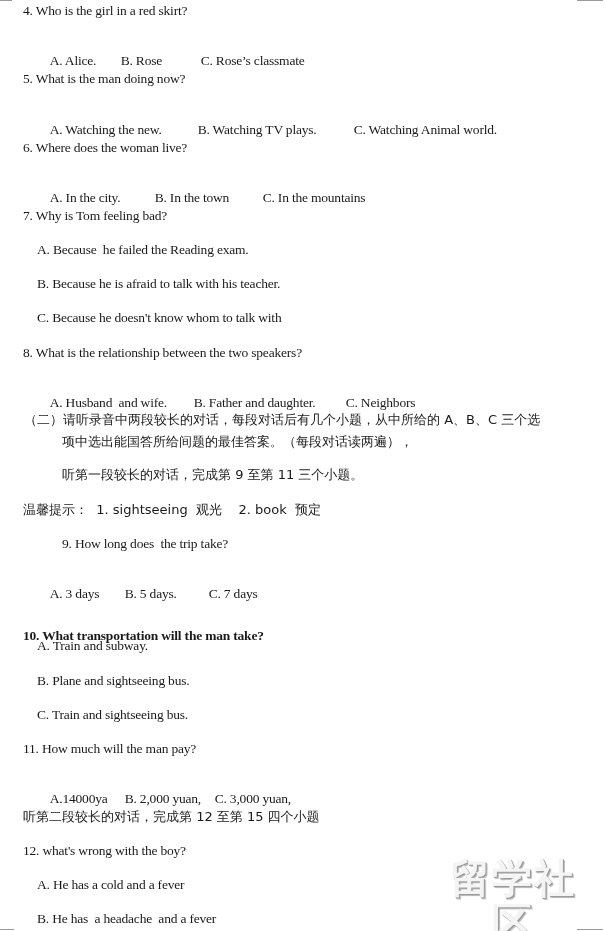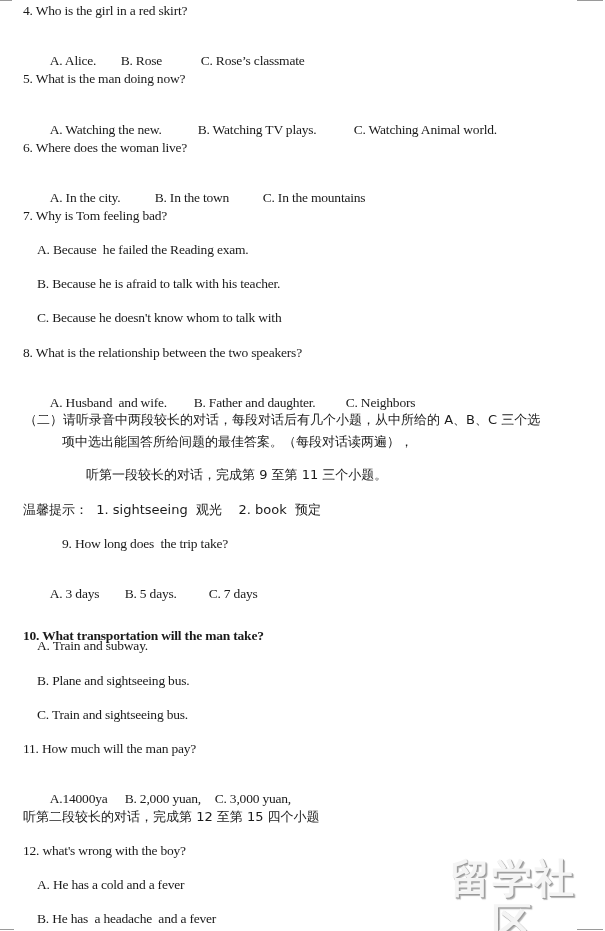--- a/index.html
+++ b/index.html
@@ -86,21 +86,21 @@
   <div class="line opt" style="top:276px;">B. Because he is afraid to talk with his teacher.</div>
   <div class="line opt" style="top:310px;">C. Because he doesn't know whom to talk with</div>
 
   <div class="line q" style="top:345px;text-align:center;">8. What is the relationship between the two speakers?</div>
   <div class="line opt" style="top:379px;">
     <span style="width:144px">A. Husband  and wife.</span><span style="width:152px">B. Father and daughter.</span><span>C. Neighbors</span>
   </div>
 
   <div class="line cn" style="top:412px;left:24px;">（二）请听录音中两段较长的对话，每段对话后有几个小题，从中所给的 A、B、C 三个选</div>
   <div class="line cn" style="top:434px;left:62px;">项中选出能国答所给间题的最佳答案。（每段对话读两遍），</div>
-  <div class="line cn" style="top:467px;left:62px;margin-left:24px;">听第一段较长的对话，完成第 9 至第 11 三个小题。</div>
+  <div class="line cn" style="top:467px;left:62px;">听第一段较长的对话，完成第 9 至第 11 三个小题。</div>
   <div class="line cn" style="top:502px;left:23px;">温馨提示：  1. sightseeing  观光    2. book  预定</div>
 
   <div class="line q" style="top:536px;margin-left:39px;">9. How long does  the trip take?</div>
   <div class="line opt" style="top:570px;">
     <span style="width:75px">A. 3 days</span><span style="width:84px">B. 5 days.</span><span>C. 7 days</span>
   </div>
 
   <div class="line q" style="top:628px;font-weight:bold;">10. What transportation will the man take?</div>
   <div class="line opt" style="top:638px;">A. Train and subway.</div>
   <div class="line opt" style="top:707px;">C. Train and sightseeing bus.</div>

